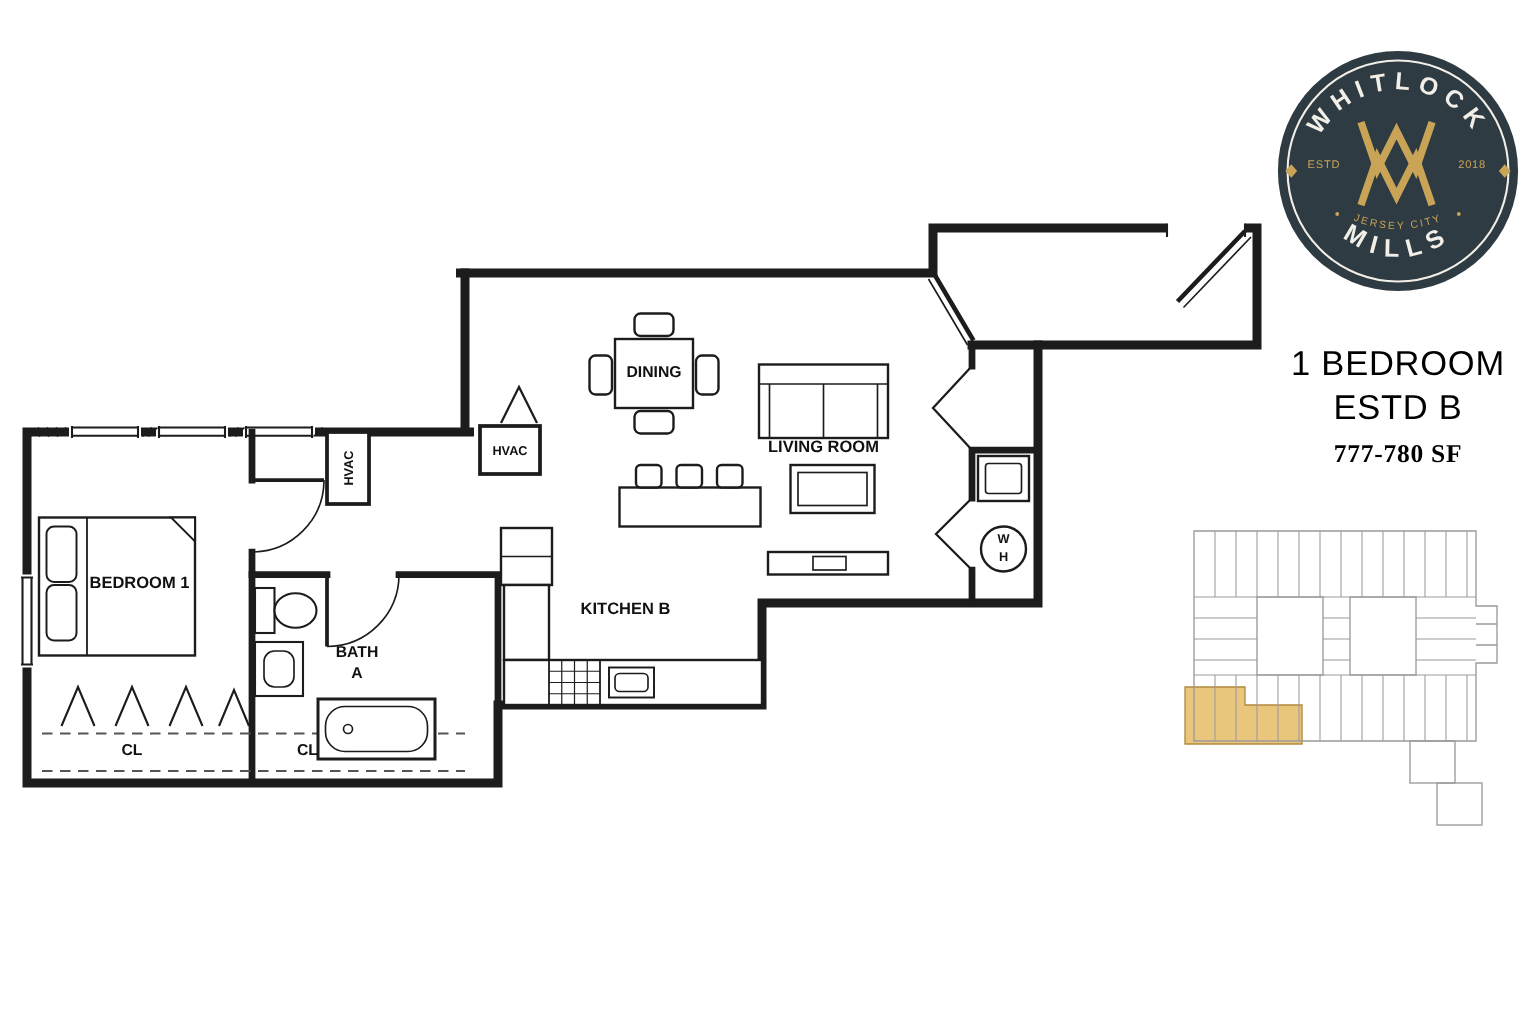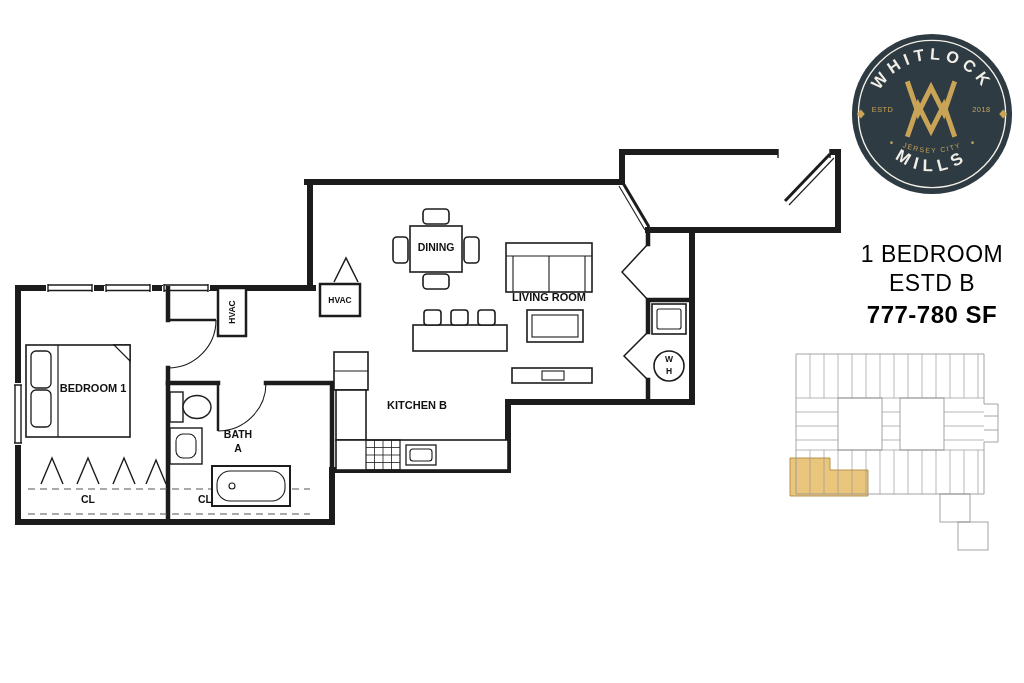--- a/index.html
+++ b/index.html
@@ -2,23 +2,23 @@
 <html><head>
 <meta charset="utf-8">
 <style>
   html,body{margin:0;padding:0;}
   body{width:1024px;height:683px;background:#fff;position:relative;overflow:hidden;
        font-family:"Liberation Sans",sans-serif;}
   .stage{position:absolute;left:0;top:0;width:1024px;height:683px;}
   #floorplan-svg{position:absolute;left:0;top:0;}
   #logo-svg{position:absolute;left:848px;top:30px;}
   #keyplan-svg{position:absolute;left:782px;top:346px;}
-  .unit-info{position:absolute;left:840px;top:240px;width:184px;text-align:center;color:#000;}
+  .unit-info{position:absolute;left:840px;top:228px;width:184px;text-align:center;color:#000;}
   .unit-info .l1{font-size:23px;line-height:29px;font-weight:400;letter-spacing:0.5px;}
-  .unit-info .size{font-size:24px;line-height:30px;font-weight:700;margin-top:2px;letter-spacing:0.5px;}
+  .unit-info .size{font-size:17px;line-height:30px;font-weight:700;margin-top:2px;letter-spacing:0.5px;font-family:Liberation Serif, serif;}
   svg text{font-family:"Liberation Sans",sans-serif;}
   .room-lbl{font-weight:700;fill:#111;}
 </style>
 </head>
 <body>
 
 <div class="stage">
 
   <svg id="floorplan-svg" width="860" height="560" viewBox="0 0 860 560" xmlns="http://www.w3.org/2000/svg">
 

